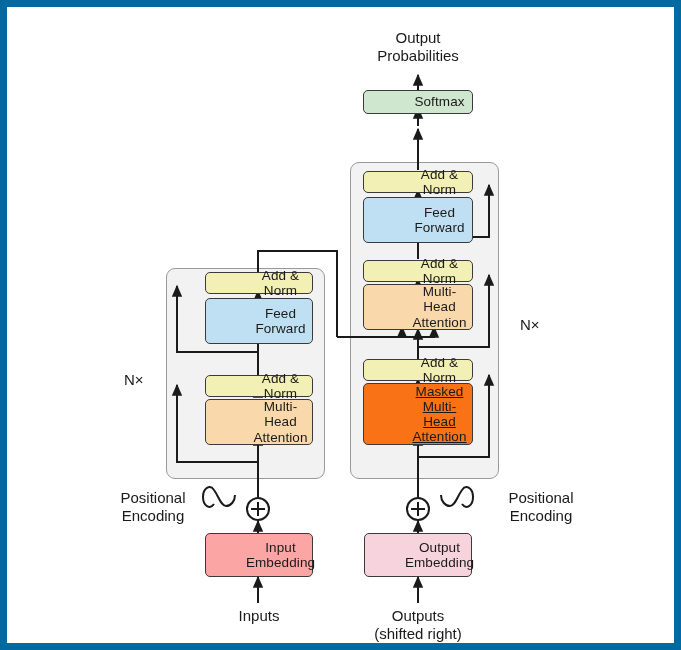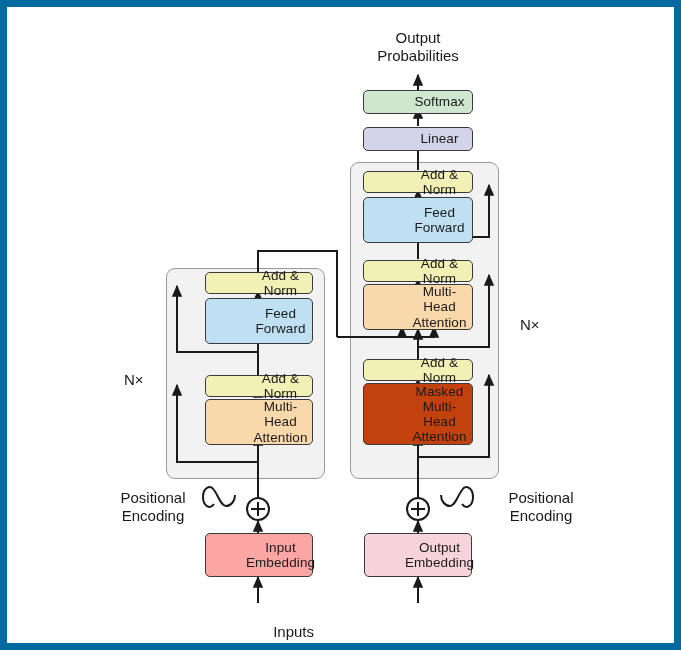--- a/index.html
+++ b/index.html
@@ -148,35 +148,34 @@
       <path d="M404,502 L418,502"></path>
       <path d="M411,495 L411,509"></path>
     </g>
   </svg>
 
   <div class="label" style="left:336px; top:22px; width:150px;">Output
 Probabilities</div>
 
   <div class="box" style="left:356px; top:83px; width:110px; height:24px; background:#cfe7cf;">Softmax</div>
 
-  <div class="box" style="left:356px; top:120px; width:110px; height:24px; background:#d3d3ea;">Linear</div>
 
   <div class="box" style="left:356px; top:164px; width:110px; height:22px; background:#f2f0b4;">Add &amp; Norm</div>
 
   <div class="box" style="left:356px; top:190px; width:110px; height:46px; background:#bfe0f2;">Feed
 Forward</div>
 
   <div class="box" style="left:356px; top:253px; width:110px; height:22px; background:#f2f0b4;">Add &amp; Norm</div>
 
   <div class="box" style="left:356px; top:277px; width:110px; height:46px; background:#f9d9ab;">Multi-Head
 Attention</div>
 
   <div class="box" style="left:356px; top:352px; width:110px; height:22px; background:#f2f0b4;">Add &amp; Norm</div>
 
-  <div class="box" style="left:356px; top:376px; width:110px; height:62px; background:#c2410c;">Masked
+  <div class="box" style="left:356px; top:376px; width:110px; height:62px; background:#f97316;text-decoration:underline;">Masked
 Multi-Head
 Attention</div>
 
   <div class="box" style="left:198px; top:265px; width:108px; height:22px; background:#f2f0b4;">Add &amp; Norm</div>
 
   <div class="box" style="left:198px; top:291px; width:108px; height:46px; background:#bfe0f2;">Feed
 Forward</div>
 
   <div class="box" style="left:198px; top:368px; width:108px; height:22px; background:#f2f0b4;">Add &amp; Norm</div>
 
@@ -192,16 +191,18 @@
   <div class="label" style="left:92px; top:482px; width:108px; text-align:center;">Positional
 Encoding</div>
 
   <div class="label" style="left:478px; top:482px; width:112px; text-align:center;">Positional
 Encoding</div>
 
   <div class="nx" style="left:117px; top:364px;">N×</div>
 
   <div class="nx" style="left:513px; top:309px;">N×</div>
 
-  <div class="label" style="left:197px; top:616px; width:110px;text-align:right;">Inputs</div>
-
+  <div class="label" style="left:197px; top:600px; width:110px;">Inputs</div>
+
+  <div class="label" style="left:340px; top:600px; width:142px;">Outputs
+(shifted right)</div>
 
 </div>
 
 </body></html>

